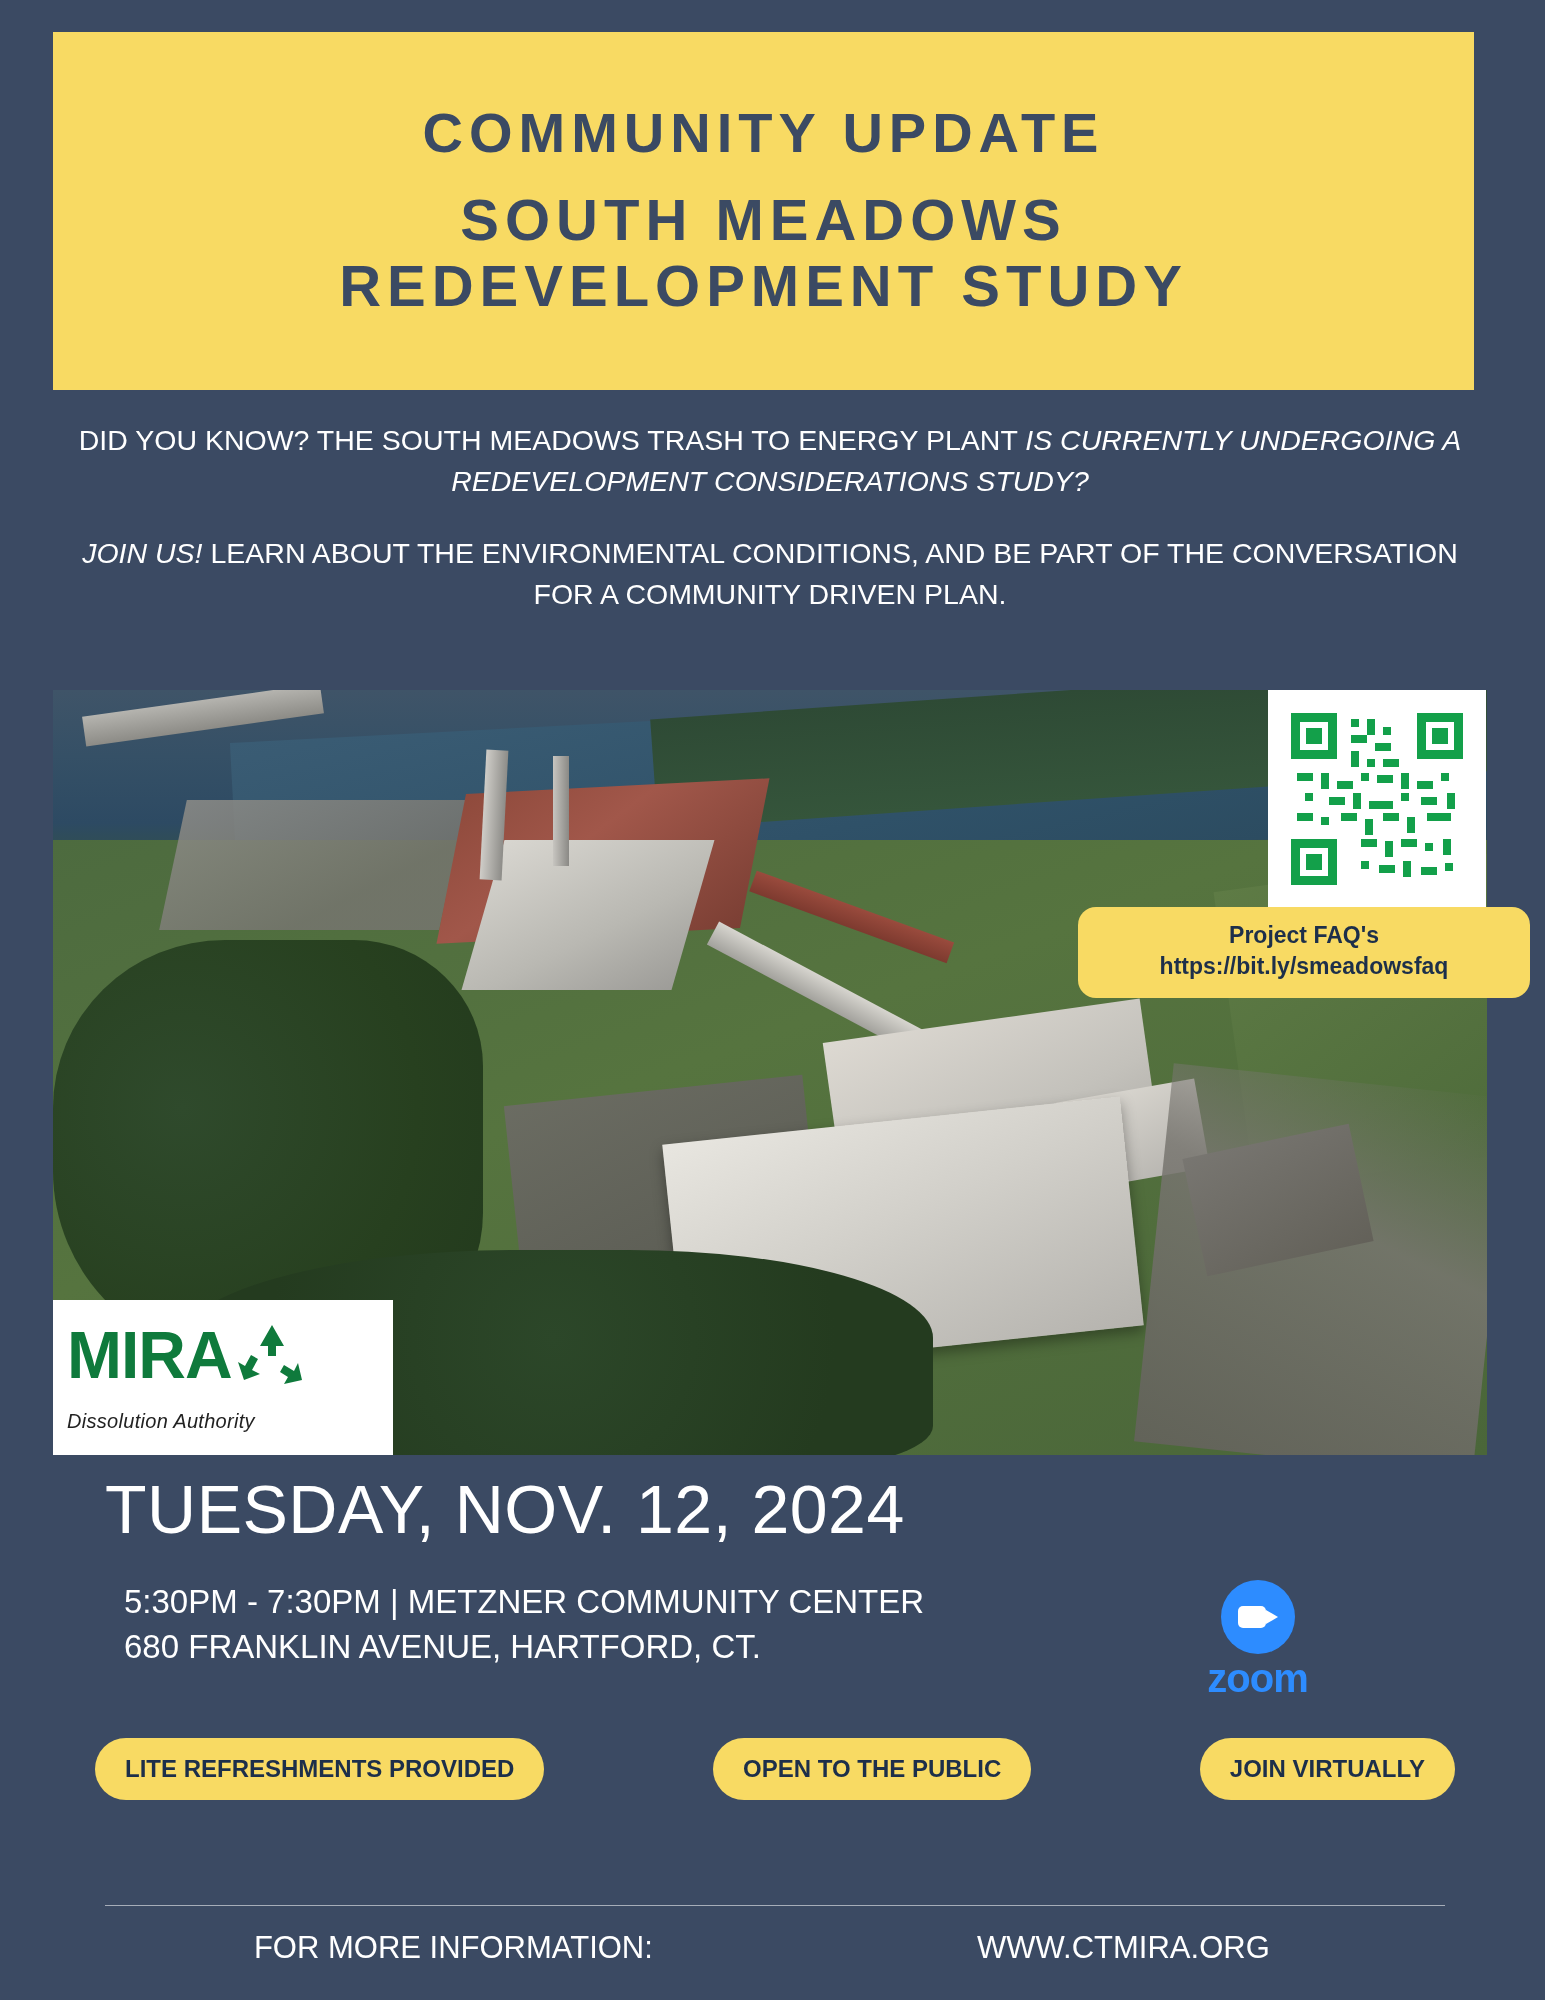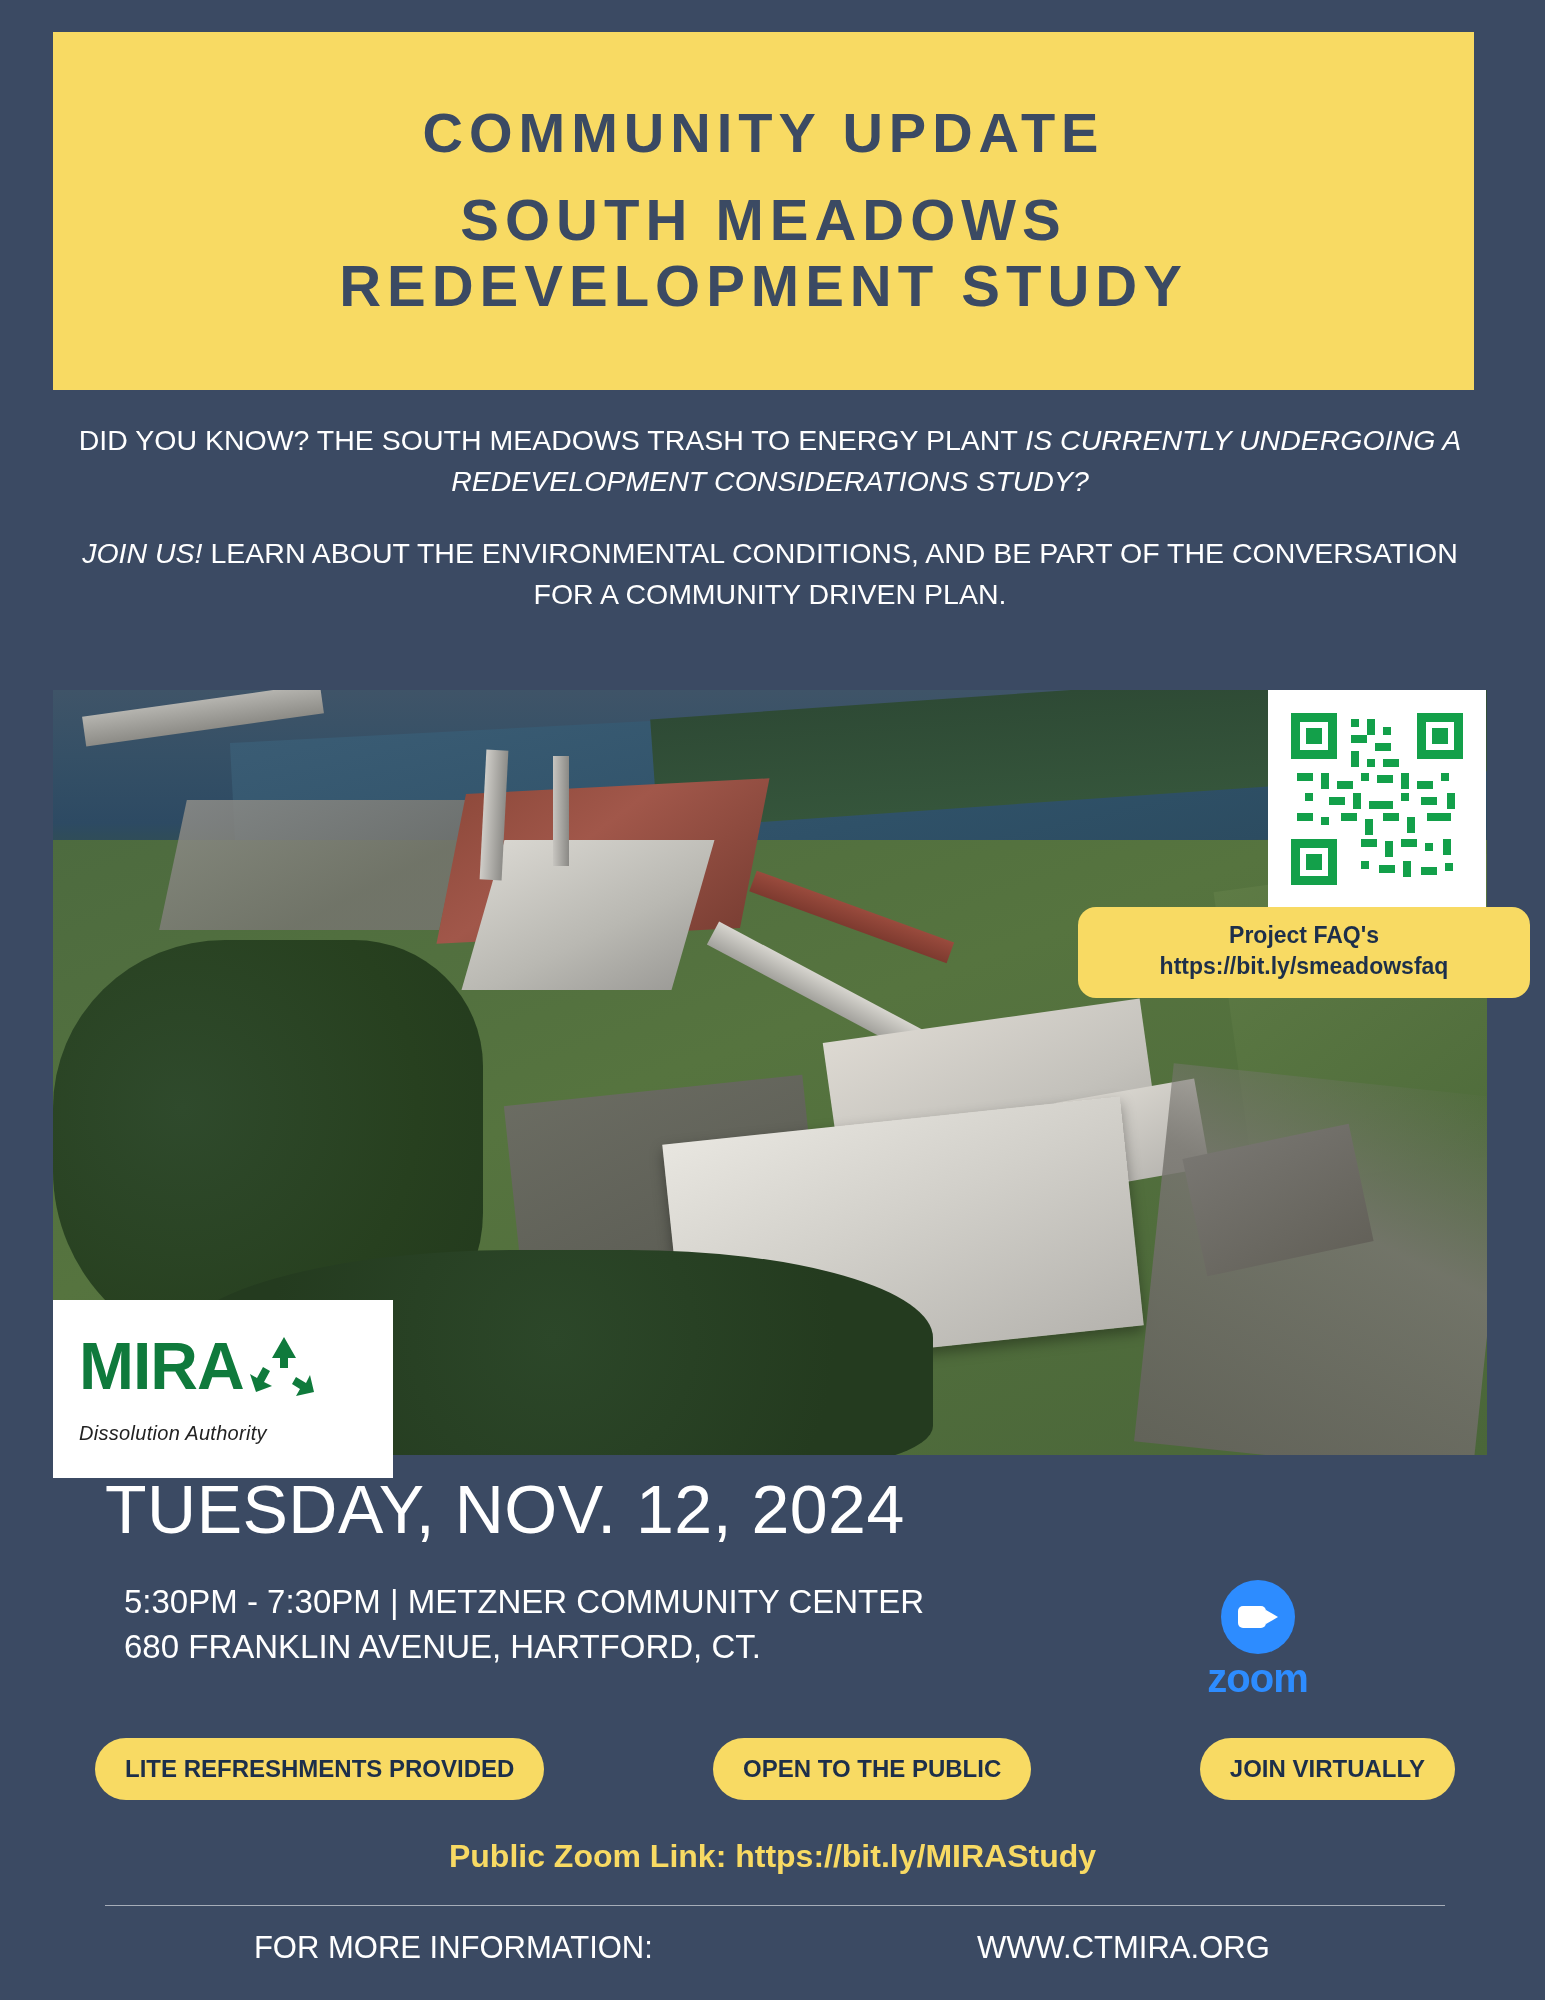--- a/index.html
+++ b/index.html
@@ -272,26 +272,26 @@
     font-weight: bold;
     line-height: 1.35;
   }
 
   
   .mira-logo {
     position: absolute;
     left: 53px;
     top: 1300px;
     width: 340px;
-    height: 178px;
+    height: 155px;
     background: #ffffff;
     display: flex;
     flex-direction: column;
     justify-content: center;
-    padding-left: 26px;
+    padding-left: 14px;
     box-sizing: border-box;
   }
   .mira-row {
     display: flex;
     align-items: center;
   }
   .mira-word {
     font-size: 66px;
     font-weight: bold;
     color: #0f7a3c;
@@ -555,21 +555,20 @@
     </div>
     <div class="zoom-word">zoom</div>
   </div>
 
   <div class="pill-row">
     <div class="pill">LITE REFRESHMENTS PROVIDED</div>
     <div class="pill">OPEN TO THE PUBLIC</div>
     <div class="pill">JOIN VIRTUALLY</div>
   </div>
 
-  <div class="zoom-link">Public Zoom Link: https://bit.ly/MIRAStudy</div>
 
   <div class="divider"></div>
   <div class="footer">
     <div class="footer-left">FOR MORE INFORMATION:</div>
     <div class="footer-right">WWW.CTMIRA.ORG</div>
   </div>
 
 </div>
 
 </body></html>

